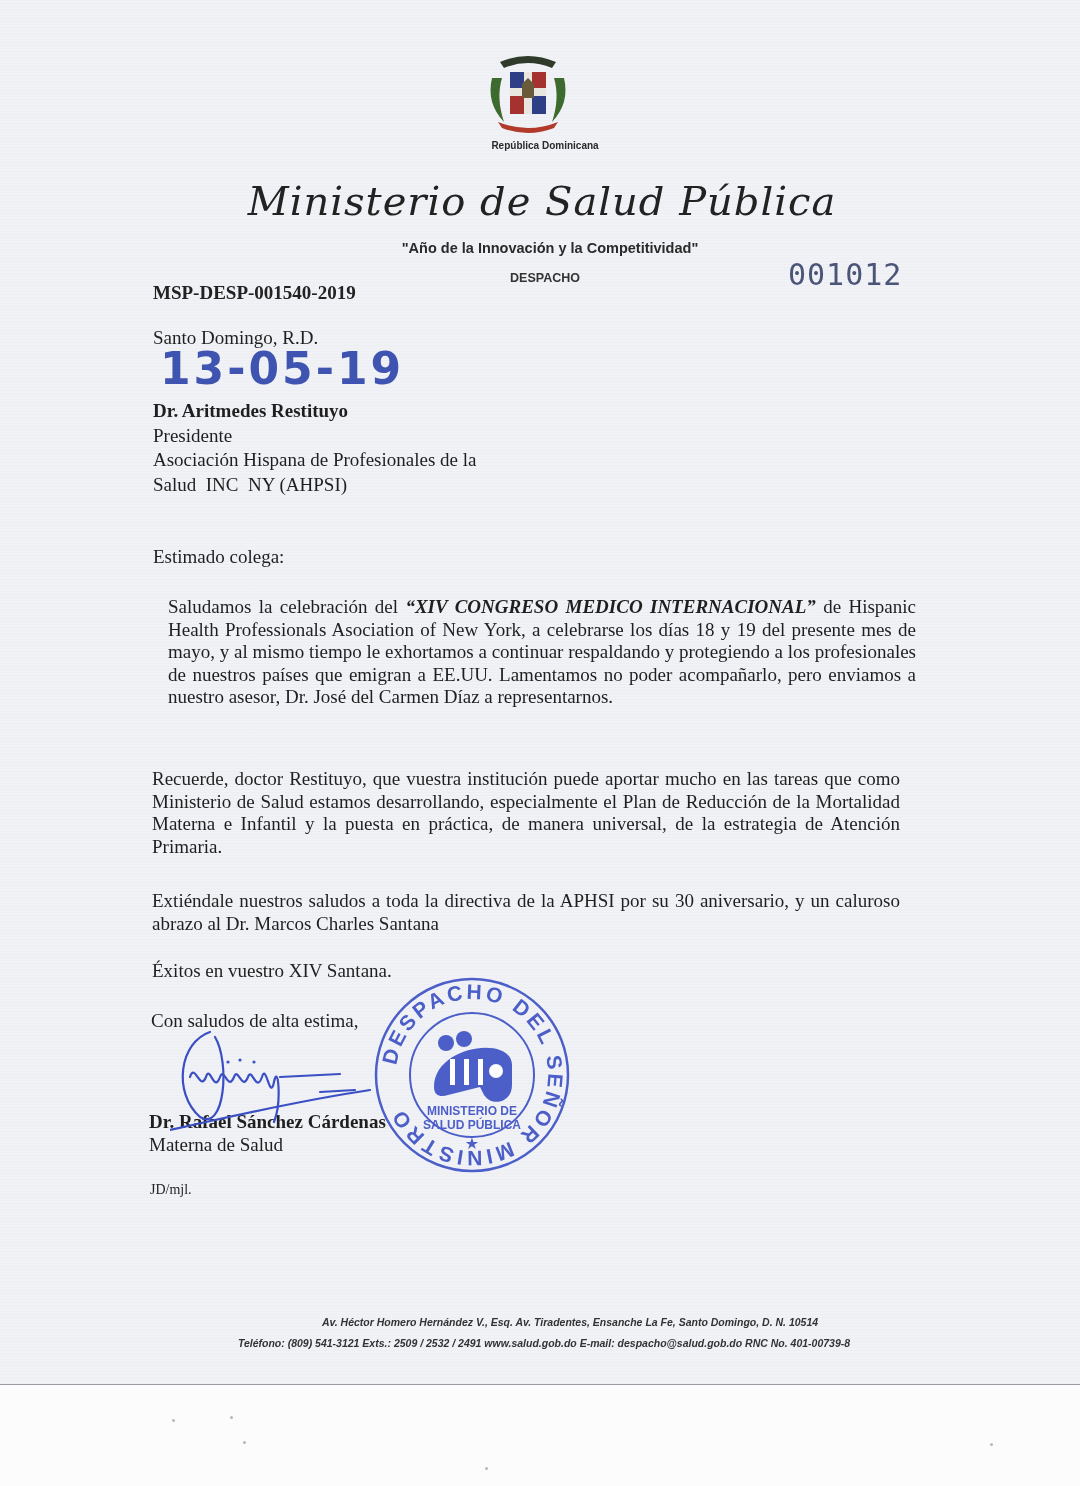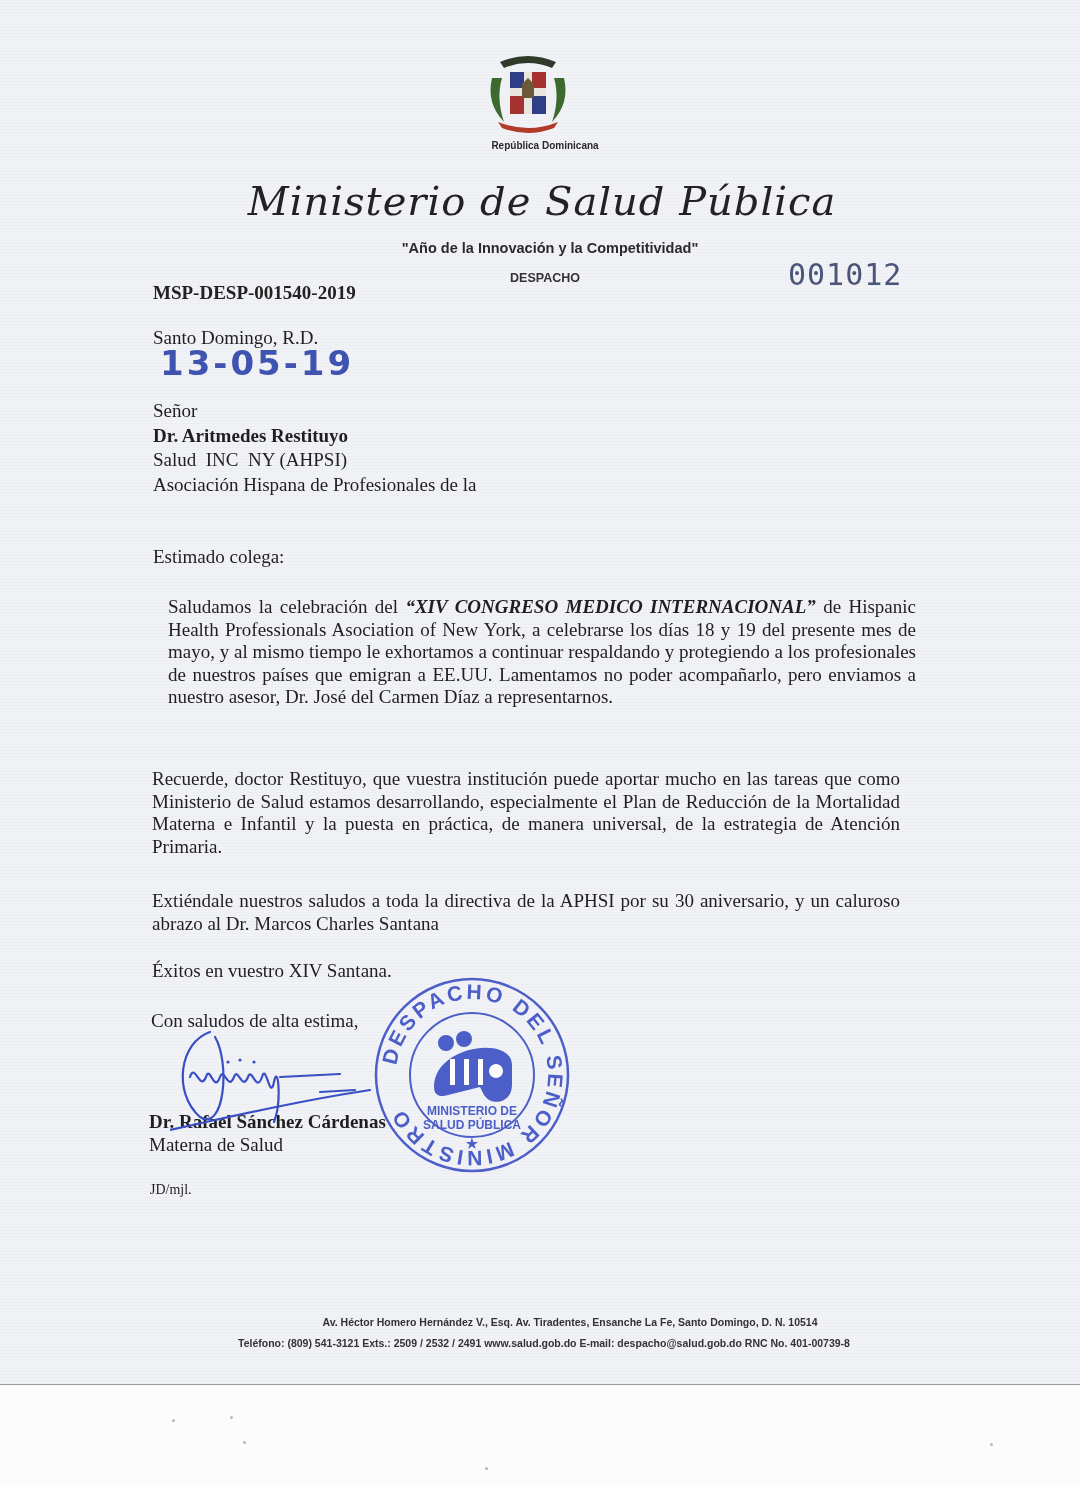--- a/index.html
+++ b/index.html
@@ -25,42 +25,42 @@
     
     .coat { left: 482px; top: 48px; width: 92px; height: 88px; }
     .country { left: 0; width: 1080px; top: 140px; text-align: center; font-size: 10px; font-weight: bold; color: #2a2a2a; padding-left: 10px; box-sizing: border-box; }
     .ministry { left: 0; width: 1080px; top: 178px; text-align: center; font-size: 40px; font-style: italic; font-family: "DejaVu Serif", serif; letter-spacing: 1px; color: #222; padding-left: 4px; box-sizing: border-box; }
     .motto { left: 0; width: 1080px; top: 240px; text-align: center; font-size: 14.5px; font-weight: bold; color: #2a2a2a; padding-left: 20px; box-sizing: border-box; }
     .office { left: 0; width: 1080px; top: 271px; text-align: center; font-size: 12.5px; font-weight: bold; color: #333; padding-left: 10px; box-sizing: border-box; }
     .ref { left: 153px; top: 282px; font-size: 19px; font-weight: bold; color: #222; }
     .serial { left: 788px; top: 257px; font-size: 30px; font-family: "DejaVu Sans Mono", monospace; color: #4b5578; letter-spacing: 1px; }
 
     .place { left: 153px; top: 327px; font-size: 19px; }
-    .date-stamp { left: 160px; top: 343px; font-size: 34px; font-family: "DejaVu Sans", sans-serif; font-weight: bold; color: #3e54b0; letter-spacing: 3px; }
+    .date-stamp { left: 160px; top: 343px; font-size: 44px; font-family: "DejaVu Sans", sans-serif; font-weight: bold; color: #3e54b0; letter-spacing: 3px; }
 
     .addr { left: 153px; top: 399px; font-size: 19px; line-height: 24.5px; }
     .addr .bold { font-weight: bold; }
 
     .salutation { left: 153px; top: 546px; font-size: 19px; }
 
     .para { left: 152px; width: 748px; font-size: 19px; line-height: 22.6px; text-align: justify; }
     .p1 { top: 596px; margin-left: 16px; }
     .p2 { top: 768px; }
     .p3 { top: 890px; }
     .p4 { top: 960px; }
     .closing { left: 151px; top: 1010px; font-size: 19px; }
 
     .signer { left: 149px; top: 1110px; font-size: 19px; line-height: 23px; }
     .signer .name { font-weight: bold; }
     .initials { left: 150px; top: 1182px; font-size: 14px; }
 
     .signature { left: 170px; top: 1022px; width: 220px; height: 120px; }
     .seal { left: 372px; top: 975px; width: 200px; height: 200px; }
 
-    .footer { left: 0; width: 1080px; text-align: center; font-size: 10.5px; color: #333; font-weight: bold; }
+    .footer { left: 0; width: 1080px; text-align: center; font-size: 10.5px; color: #333; font-weight: bold; font-style: italic; }
     .f1 { top: 1316px; padding-left: 60px; box-sizing: border-box; }
     .f2 { top: 1337px; padding-left: 8px; box-sizing: border-box; }
   </style>
 </head>
 <body>
 
 <div class="sheet">
 
   <svg class="abs coat" viewBox="0 0 92 88">
     <path d="M18 14 Q46 2 74 14 L70 20 Q46 10 22 20 Z" fill="#2f3a2a"></path>
@@ -81,24 +81,24 @@
   <div class="abs ministry">Ministerio de Salud Pública</div>
   <div class="abs motto sans">"Año de la Innovación y la Competitividad"</div>
   <div class="abs office sans">DESPACHO</div>
   <div class="abs ref">MSP-DESP-001540-2019</div>
   <div class="abs serial">001012</div>
 
   <div class="abs place">Santo Domingo, R.D.</div>
   <div class="abs date-stamp">13-05-19</div>
 
   <div class="abs addr">
-    <div>Señor</div>
     <div class="bold">Dr. Aritmedes Restituyo</div>
+    <div>Presidente</div>
+    <div>Asociación Hispana de Profesionales de la</div>
     <div style="white-space:pre">Salud  INC  NY (AHPSI)</div>
-    <div>Asociación Hispana de Profesionales de la</div>
   </div>
 
   <div class="abs salutation">Estimado colega:</div>
 
   <div class="abs para p1"><span>Saludamos la celebración del </span><b><i>“XIV CONGRESO MEDICO INTERNACIONAL”</i></b><span> de Hispanic Health Professionals Asociation of New York, a celebrarse los días 18 y 19 del presente mes de mayo, y al mismo tiempo le exhortamos a continuar respaldando y protegiendo a los profesionales de nuestros países que emigran a EE.UU. Lamentamos no poder acompañarlo, pero enviamos a nuestro asesor, Dr. José del Carmen Díaz a representarnos.</span></div>
 
   <div class="abs para p2">Recuerde, doctor Restituyo, que vuestra institución puede aportar mucho en las tareas que como Ministerio de Salud estamos desarrollando, especialmente el Plan de Reducción de la Mortalidad Materna e Infantil y la puesta en práctica, de manera universal, de la estrategia de Atención Primaria.</div>
   <div class="abs para p3">Extiéndale nuestros saludos a toda la directiva de la APHSI por su 30 aniversario, y un caluroso abrazo al Dr. Marcos Charles Santana</div>
   <div class="abs para p4">Éxitos en vuestro XIV Santana.</div>
 

